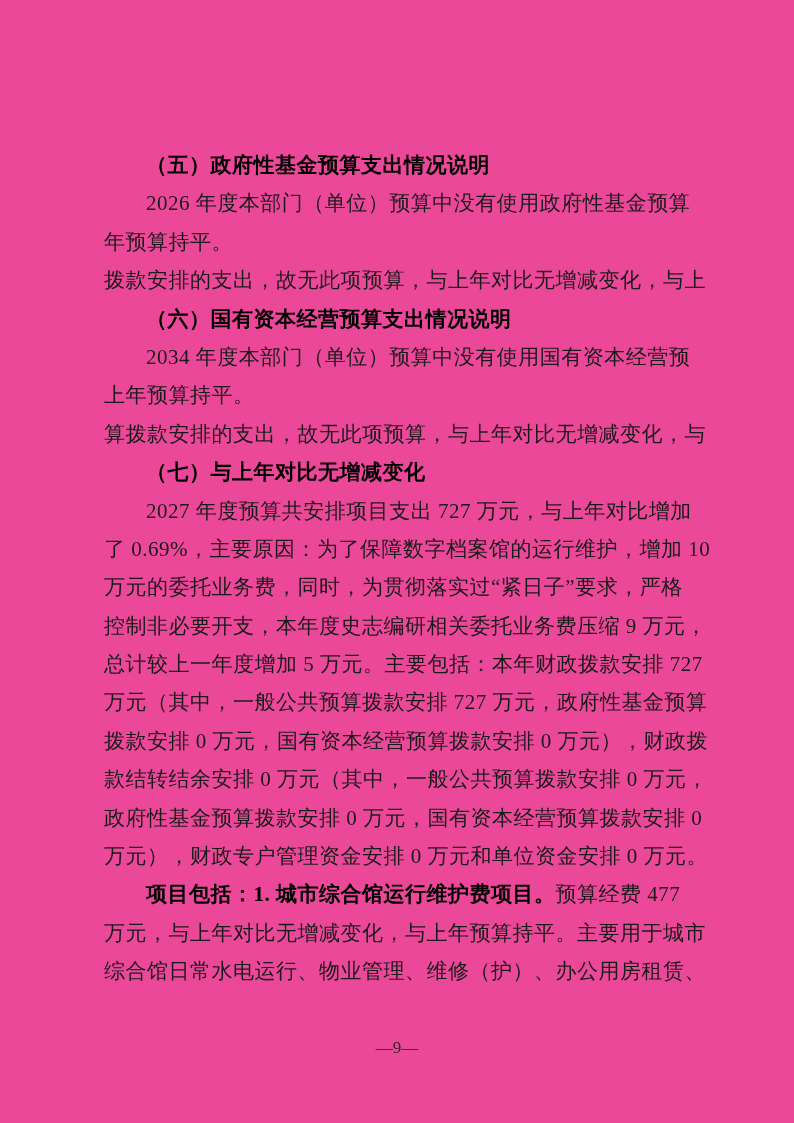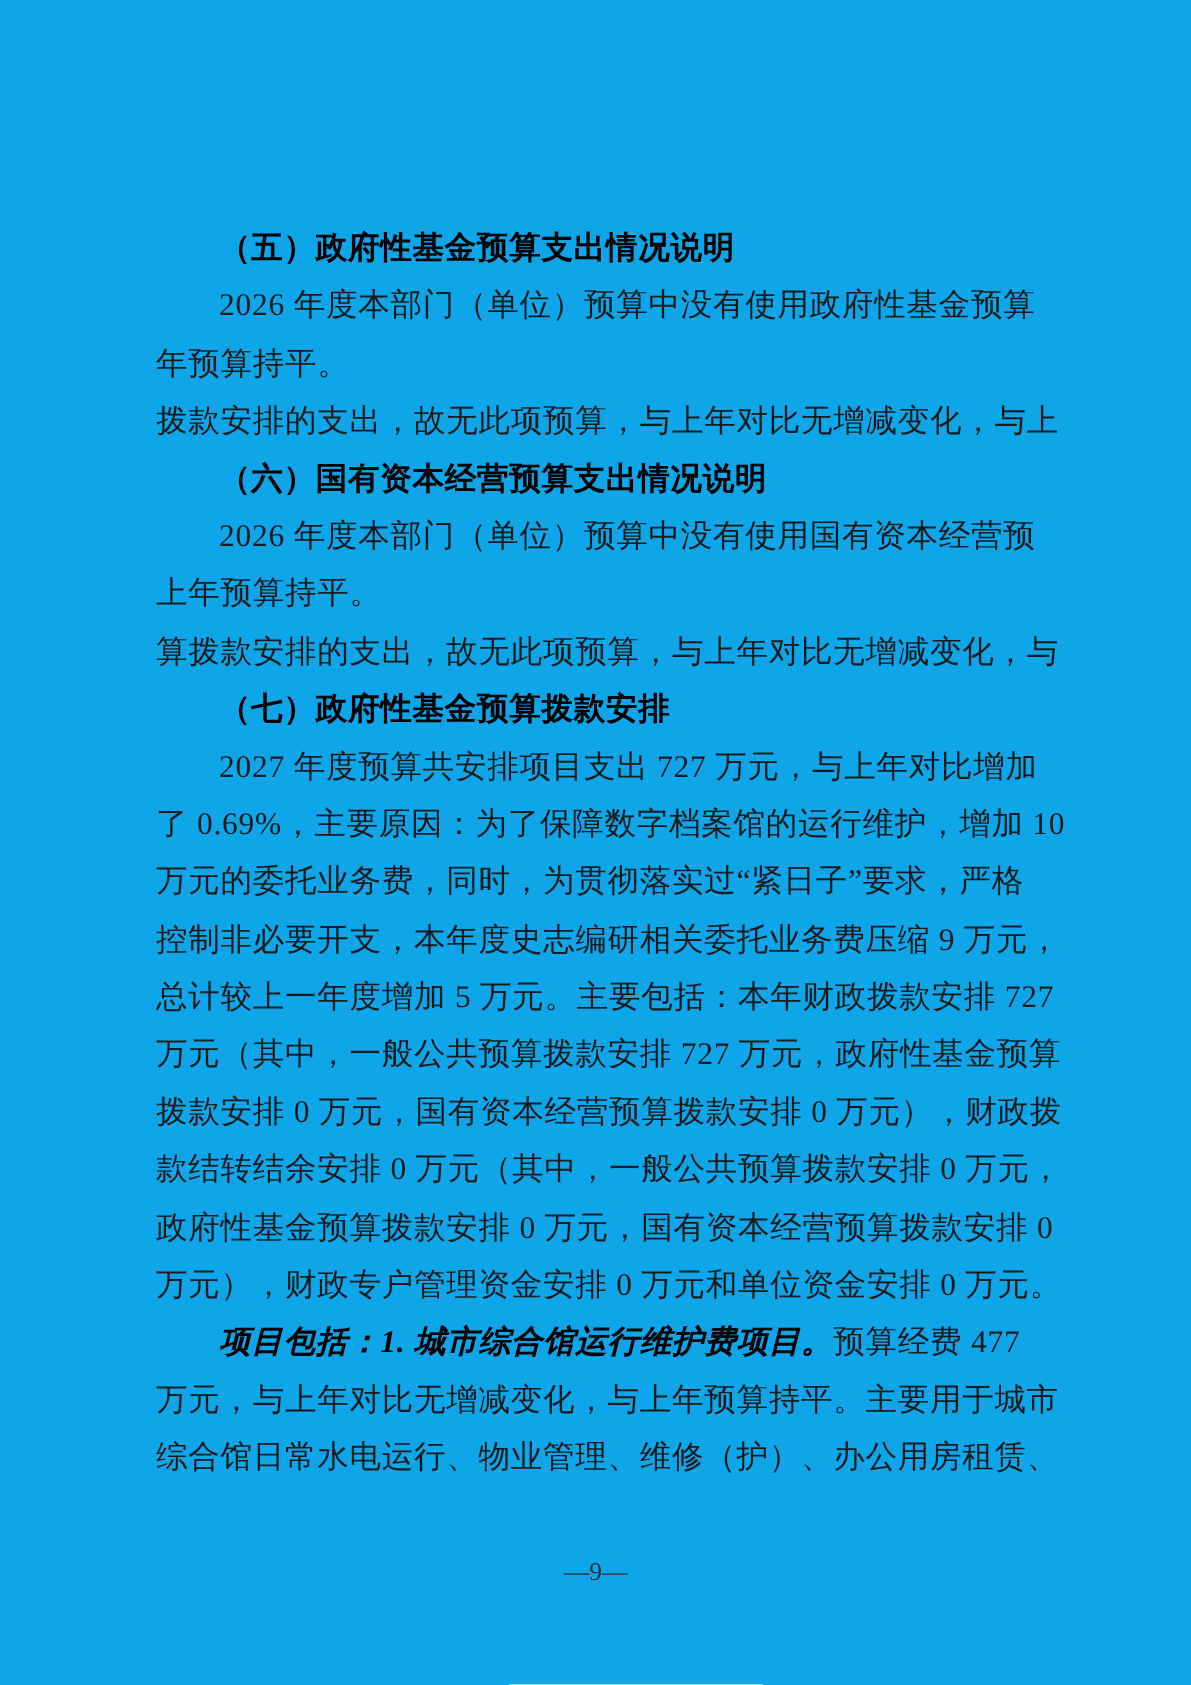--- a/index.html
+++ b/index.html
@@ -4,21 +4,21 @@
 <style>
   html, body {
     margin: 0;
     padding: 0;
     background: #fff;
   }
   .page {
     position: relative;
     width: 794px;
     height: 1123px;
-    background: #0ea5e9;
+    background: #ec4899;
     overflow: hidden;
     font-family: "Liberation Serif", "DejaVu Serif", serif;
   }
   .doc-body {
     position: absolute;
     top: 146px;
     left: 104px;
     width: 596px;
   }
   .line {
@@ -33,21 +33,20 @@
     font-weight: bold;
     color: #000000;
     text-indent: 2em;
   }
   .first {
     text-indent: 2em;
   }
   .b {
     font-weight: bold;
     color: #000000;
-    font-style: italic;
   }
   .page-footer {
     position: absolute;
     top: 1036px;
     left: 0;
     width: 794px;
     text-align: center;
     font-size: 17px;
     line-height: 24px;
     color: #2a2a2a;
@@ -57,24 +56,24 @@
 </head>
 <body>
 
 <div class="page">
   <div class="doc-body">
     <div class="line heading">（五）政府性基金预算支出情况说明</div>
     <div class="line first">2026 年度本部门（单位）预算中没有使用政府性基金预算</div>
     <div class="line">年预算持平。</div>
     <div class="line">拨款安排的支出，故无此项预算，与上年对比无增减变化，与上</div>
     <div class="line heading">（六）国有资本经营预算支出情况说明</div>
-    <div class="line first">2026 年度本部门（单位）预算中没有使用国有资本经营预</div>
+    <div class="line first">2034 年度本部门（单位）预算中没有使用国有资本经营预</div>
     <div class="line">上年预算持平。</div>
     <div class="line">算拨款安排的支出，故无此项预算，与上年对比无增减变化，与</div>
-    <div class="line heading">（七）政府性基金预算拨款安排</div>
+    <div class="line heading">（七）与上年对比无增减变化</div>
     <div class="line first">2027 年度预算共安排项目支出 727 万元，与上年对比增加</div>
     <div class="line">了 0.69%，主要原因：为了保障数字档案馆的运行维护，增加 10</div>
     <div class="line">万元的委托业务费，同时，为贯彻落实过“紧日子”要求，严格</div>
     <div class="line">控制非必要开支，本年度史志编研相关委托业务费压缩 9 万元，</div>
     <div class="line">总计较上一年度增加 5 万元。主要包括：本年财政拨款安排 727</div>
     <div class="line">万元（其中，一般公共预算拨款安排 727 万元，政府性基金预算</div>
     <div class="line">拨款安排 0 万元，国有资本经营预算拨款安排 0 万元），财政拨</div>
     <div class="line">款结转结余安排 0 万元（其中，一般公共预算拨款安排 0 万元，</div>
     <div class="line">政府性基金预算拨款安排 0 万元，国有资本经营预算拨款安排 0</div>
     <div class="line">万元），财政专户管理资金安排 0 万元和单位资金安排 0 万元。</div>

